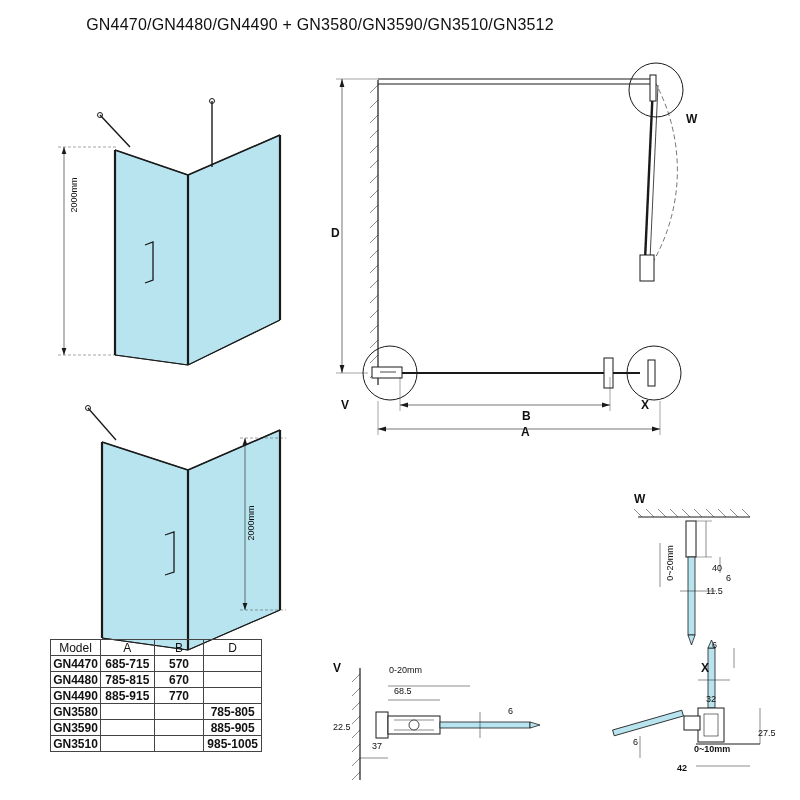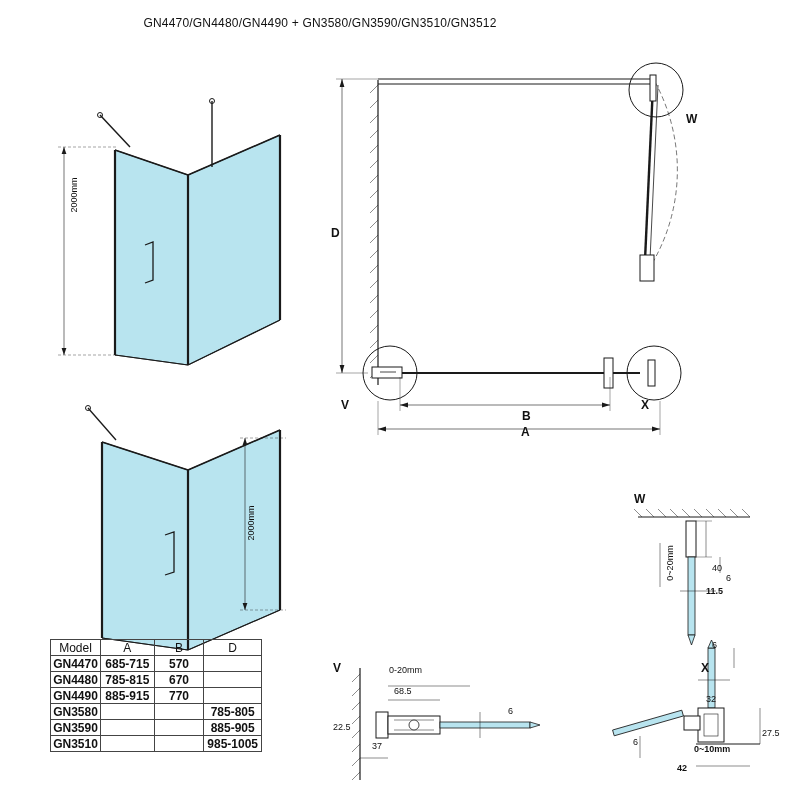--- a/index.html
+++ b/index.html
@@ -7,21 +7,21 @@
     width:800px;height:800px;
     background:#ffffff;
     font-family:"Liberation Sans", sans-serif;
     color:#1a1a1a;
     position:relative;
     overflow:hidden;
   }
   .page{position:absolute;left:0;top:0;width:800px;height:800px;}
   #title{
     position:absolute;left:0;top:16px;width:640px;
-    text-align:center;font-size:12px;letter-spacing:.2px;color:#111;
+    text-align:center;font-size:16px;letter-spacing:.2px;color:#111;
   }
   .lbl{position:absolute;font-size:9px;color:#111;white-space:nowrap;}
   .lbl.big{font-size:12px;font-weight:bold;}
   svg{position:absolute;left:0;top:0;overflow:visible;}
   
   #spec-table{
     position:absolute;left:50px;top:639px;width:212px;
     border-collapse:collapse;font-size:12px;color:#111;
   }
   #spec-table td,#spec-table th{
@@ -184,21 +184,21 @@
     <line x1="76" y1="26" x2="92" y2="26" stroke="#1a1a1a" stroke-width="0.4"></line>
     <line x1="76" y1="62" x2="92" y2="62" stroke="#1a1a1a" stroke-width="0.4"></line>
     <line x1="100" y1="62" x2="100" y2="78" stroke="#1a1a1a" stroke-width="0.5"></line>
     <line x1="40" y1="48" x2="40" y2="92" stroke="#1a1a1a" stroke-width="0.5"></line>
     <line x1="60" y1="96" x2="96" y2="96" stroke="#1a1a1a" stroke-width="0.5"></line>
   </svg>
   <div class="lbl big" style="left:634px;top:492px;">W</div>
   <div class="lbl" style="left:712px;top:536px;margin-top:27px;">40</div>
   <div class="lbl" style="left:652px;top:558px;transform:rotate(-90deg);">0~20mm</div>
   <div class="lbl" style="left:726px;top:573px;">6</div>
-  <div class="lbl" style="left:706px;top:586px;font-weight:bold;">11.5</div>
+  <div class="lbl" style="left:706px;top:586px;">11.5</div>
 
   <svg width="260" height="150" style="left:330px;top:650px;">
 
     <line x1="30" y1="18" x2="30" y2="130" stroke="#1a1a1a" stroke-width="1.2"></line>
     <g stroke="#1a1a1a" stroke-width="0.5">
       <line x1="30" y1="24" x2="22" y2="32"></line>
         <line x1="30" y1="38" x2="22" y2="46"></line>
       <line x1="30" y1="52" x2="22" y2="60"></line>
         <line x1="30" y1="66" x2="22" y2="74"></line>
       <line x1="30" y1="80" x2="22" y2="88"></line>
@@ -243,21 +243,21 @@
     <line x1="134" y1="8" x2="134" y2="28" stroke="#1a1a1a" stroke-width="0.5"></line>
     <line x1="98" y1="40" x2="130" y2="40" stroke="#1a1a1a" stroke-width="0.5"></line>
     <line x1="160" y1="68" x2="160" y2="104" stroke="#1a1a1a" stroke-width="0.5"></line>
     <line x1="96" y1="126" x2="150" y2="126" stroke="#1a1a1a" stroke-width="0.5"></line>
     <line x1="40" y1="96" x2="40" y2="118" stroke="#1a1a1a" stroke-width="0.5"></line>
   </svg>
   <div class="lbl big" style="left:701px;top:661px;">X</div>
   <div class="lbl" style="left:712px;top:640px;">6</div>
   <div class="lbl" style="left:706px;top:694px;">32</div>
   <div class="lbl" style="left:633px;top:737px;">6</div>
-  <div class="lbl" style="left:762px;top:728px;">27.5</div>
+  <div class="lbl" style="left:726px;top:728px;padding-left:32px;">27.5</div>
   <div class="lbl" style="left:694px;top:744px;font-weight:bold;">0~10mm</div>
   <div class="lbl" style="left:677px;top:763px;font-weight:bold;">42</div>
 
   <table id="spec-table">
     <colgroup>
         <col class="c1">
         <col class="c2">
         <col class="c3">
         <col class="c4">
       </colgroup>

